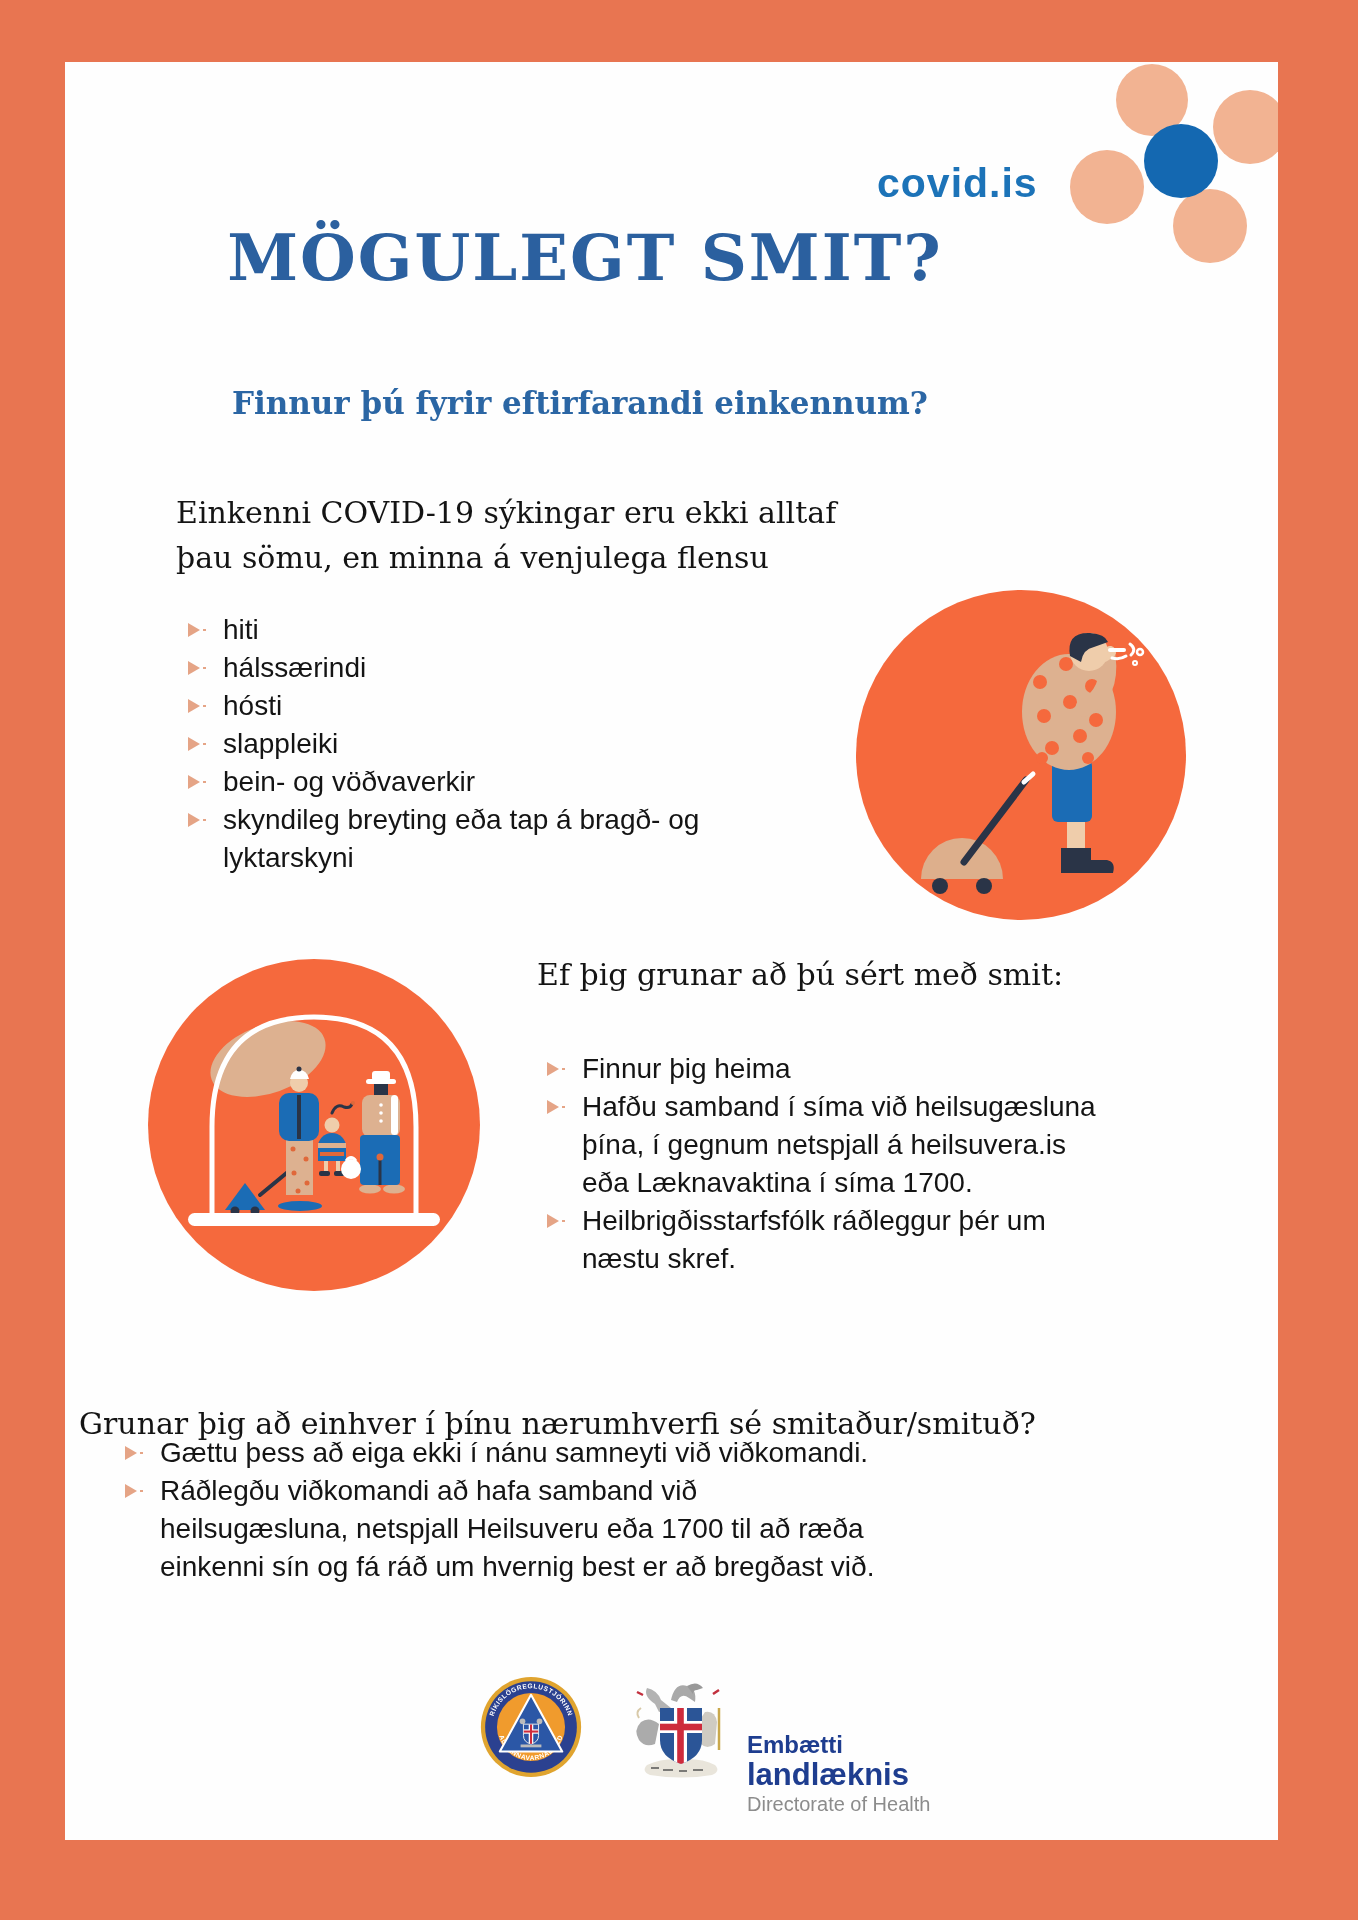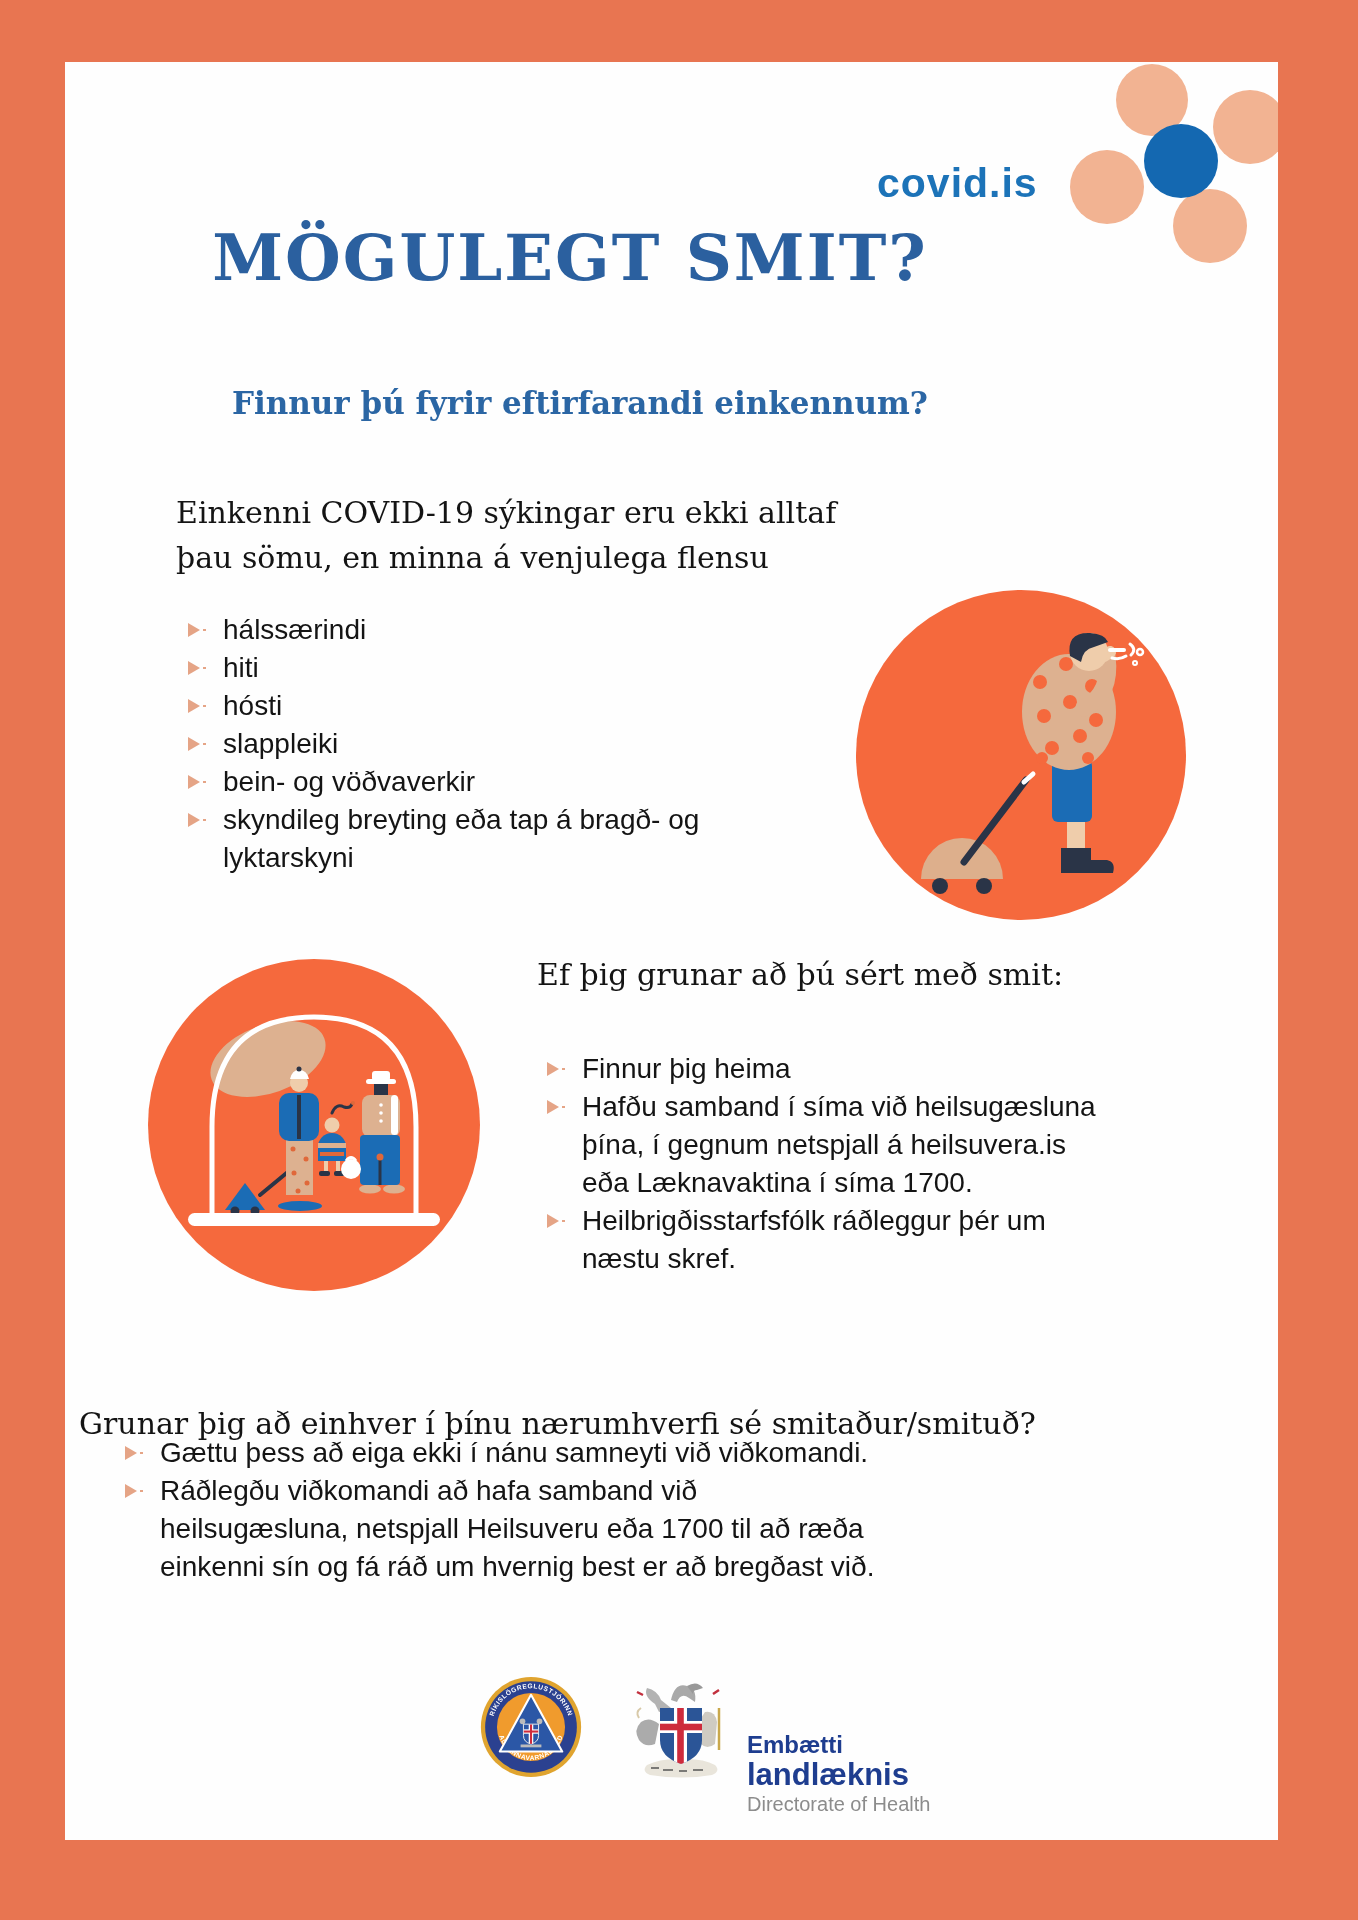--- a/index.html
+++ b/index.html
@@ -16,21 +16,21 @@
 
   .brand {
     left:812px; top:98px; font-size:41px; font-weight:bold;
     color:#1C73B8; letter-spacing:1px;
   }
   .dots { left:995px; top:0; }
 
   .title {
     left:0; top:158px; width:1010px; margin:0; text-align:center;
     font-family:"DejaVu Serif", serif; font-weight:bold; font-size:64px;
-    color:#2B609F; letter-spacing:2px;
+    color:#2B609F; letter-spacing:2px;padding-left:15px;
   }
   .subtitle {
     left:0; top:323px; width:1030px; margin:0; text-align:center;
     font-family:"DejaVu Serif", serif; font-weight:bold; font-size:31px;
     color:#2B66A4;
   }
   .sec-heading {
     margin:0; font-family:"DejaVu Serif", serif; font-weight:normal;
     font-size:30px; line-height:45px; color:#141414; white-space:pre-line;
   }
@@ -87,26 +87,26 @@
     <h1 class="title">MÖGULEGT SMIT?</h1>
     <h2 class="subtitle">Finnur þú fyrir eftirfarandi einkennum?</h2>
 
     <h3 class="sec-heading h-symptoms">Einkenni COVID-19 sýkingar eru ekki alltaf
 þau sömu, en minna á venjulega flensu</h3>
 
     <ul class="list list1">
 
         <li>
           <span class="tri"></span>
+          <span class="li-text">hiti</span>
+        </li>
+
+        <li>
+          <span class="tri"></span>
           <span class="li-text">hálssærindi</span>
-        </li>
-
-        <li>
-          <span class="tri"></span>
-          <span class="li-text">hiti</span>
         </li>
 
         <li>
           <span class="tri"></span>
           <span class="li-text">hósti</span>
         </li>
 
         <li>
           <span class="tri"></span>
           <span class="li-text">slappleiki</span>

